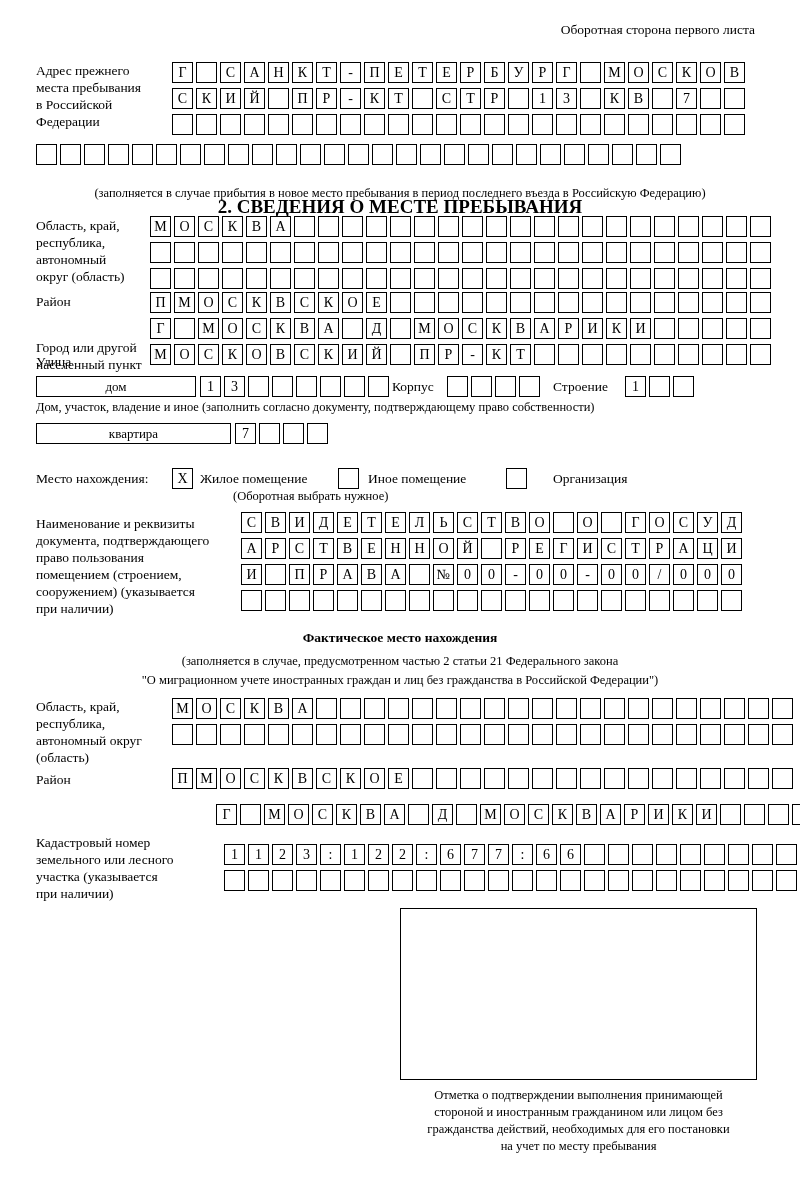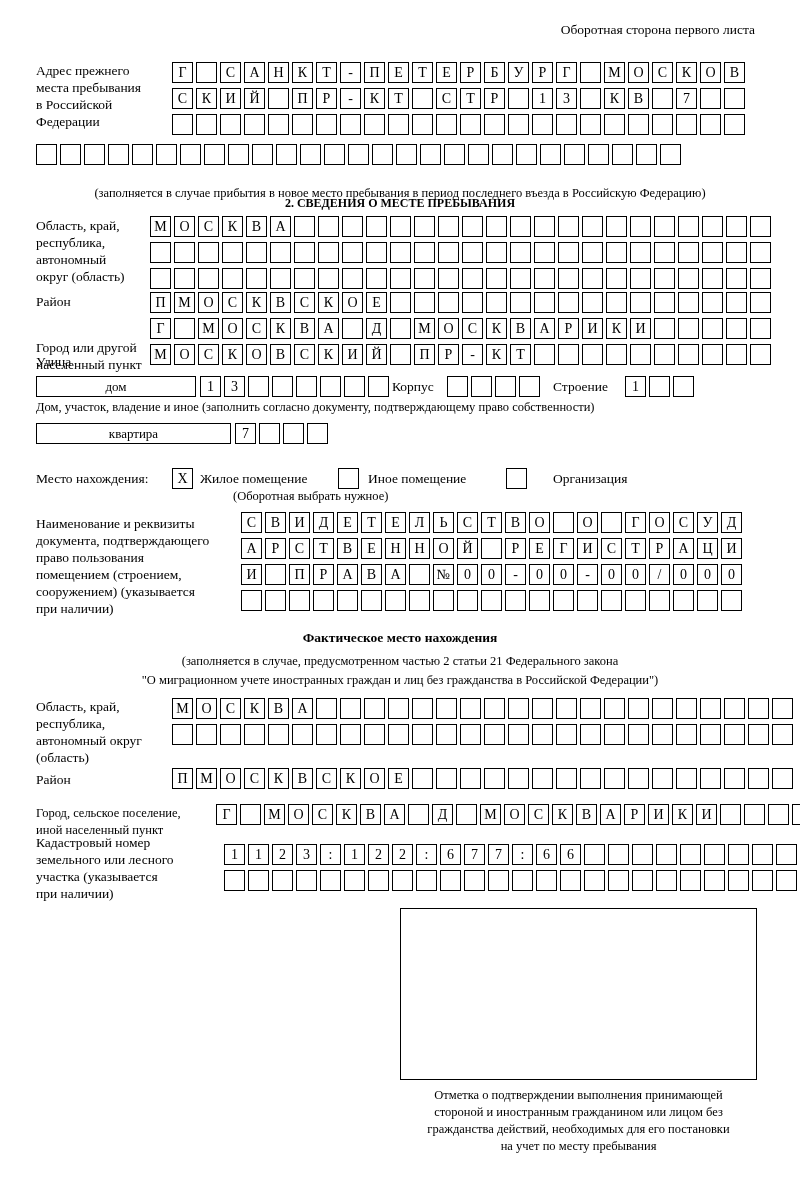--- a/index.html
+++ b/index.html
@@ -38,21 +38,21 @@
     position: absolute;
     width: 100%;
     text-align: center;
     font-size: 12.5px;
   }
   .section-title {
     position: absolute;
     width: 100%;
     text-align: center;
     font-weight: bold;
-    font-size: 12px;
+    font-size: 19px;
   }
   .boxrow {
     position: absolute;
     display: flex;
   }
   .cell {
     width: 21px;
     height: 21px;
     border: 1px solid #000;
     margin-right: 3px;
@@ -639,22 +639,20 @@
       <div class="cell"></div>
       <div class="cell"></div>
       <div class="cell"></div>
       <div class="cell"></div>
       <div class="cell"></div>
       <div class="cell"></div>
       <div class="cell"></div>
       <div class="cell last"></div>
     </div>
 
-  <div class="lbl small" style="left:36px; top:805px;">Город, сельское поселение,
-иной населенный пункт</div>
   <div class="boxrow" id="al-city" style="left:216px; top:804px;">
       <div class="cell">Г</div>
       <div class="cell"></div>
       <div class="cell">М</div>
       <div class="cell">О</div>
       <div class="cell">С</div>
       <div class="cell">К</div>
       <div class="cell">В</div>
       <div class="cell">А</div>
       <div class="cell"></div>

